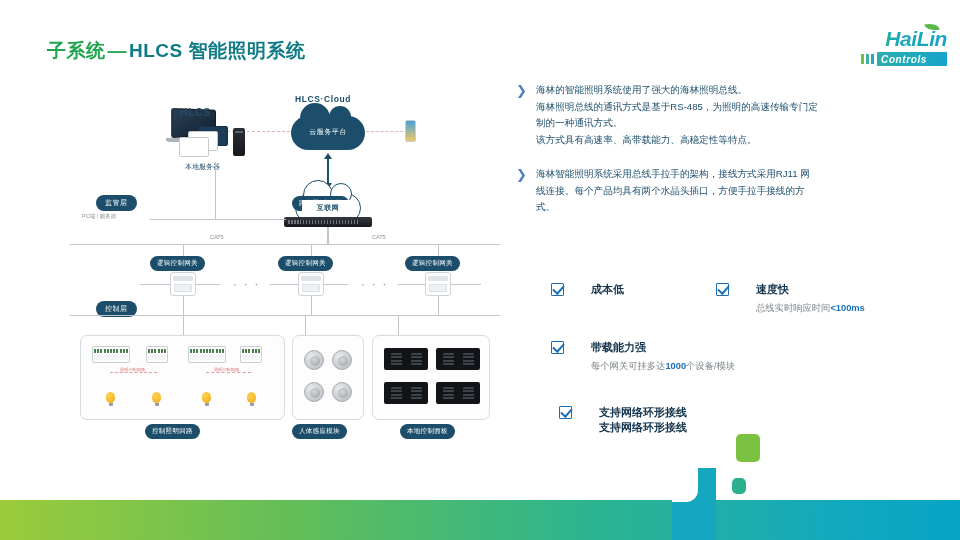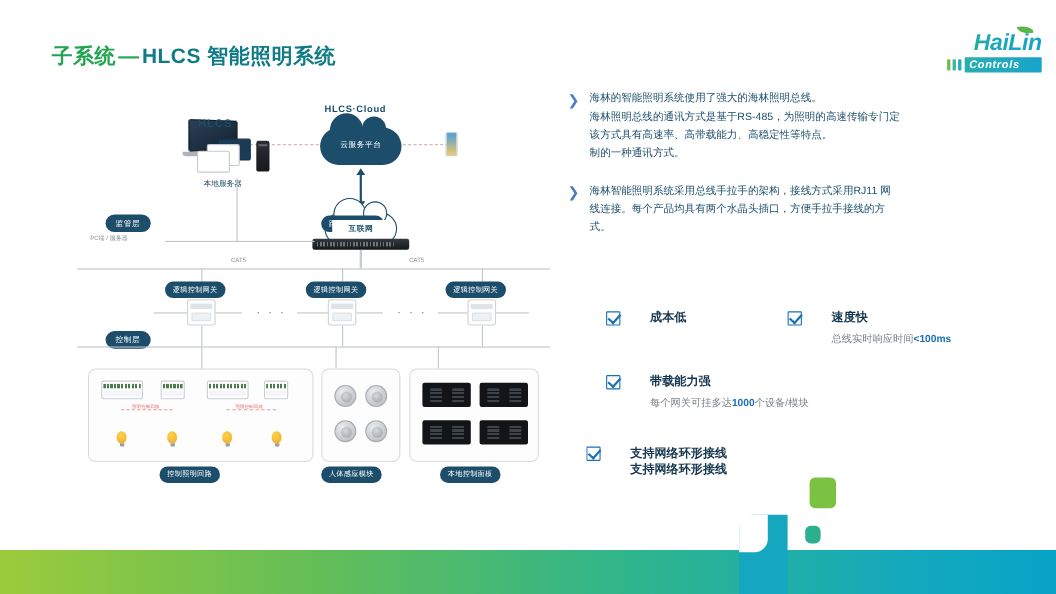--- a/index.html
+++ b/index.html
@@ -581,22 +581,22 @@
     <div class="node-tag" style="left:320px; top:342px;">本地控制面板</div>
   </div>
 
   <div id="right">
 
     <div class="para">
       <div class="chev">❯</div>
       <div class="para-body">
         <div>海林的智能照明系统使用了强大的海林照明总线。</div>
         <div>海林照明总线的通讯方式是基于RS-485，为照明的高速传输专门定</div>
+        <div>制的一种通讯方式。</div>
         <div>该方式具有高速率、高带载能力、高稳定性等特点。</div>
-        <div>制的一种通讯方式。</div>
       </div>
     </div>
 
     <div class="para" style="margin-top:18px;">
       <div class="chev">❯</div>
       <div class="para-body">
         <div>海林智能照明系统采用总线手拉手的架构，接线方式采用RJ11 网</div>
         <div>线连接。每个产品均具有两个水晶头插口，方便手拉手接线的方</div>
         <div>式。</div>
       </div>
@@ -621,21 +621,21 @@
     </div>
 
     <div class="feat" style="left:35px; top:65px;">
       <div class="cbox"></div>
       <div class="feat-txt">
         <div class="f-title">带载能力强</div>
         <div class="f-sub"><span>每个网关可挂多达</span><b>1000</b><span>个设备/模块</span></div>
       </div>
     </div>
 
-    <div class="feat" style="left:17px; top:130px;text-align:right;">
+    <div class="feat" style="left:43px; top:130px;text-align:right;">
       <div class="cbox"></div>
       <div class="feat-txt">
         <div class="f-title">支持网络环形接线</div>
         <div class="f-title">支持网络环形接线</div>
       </div>
     </div>
   </div>
 
   <div id="botbar"></div>
   <div id="botnotch"></div>

